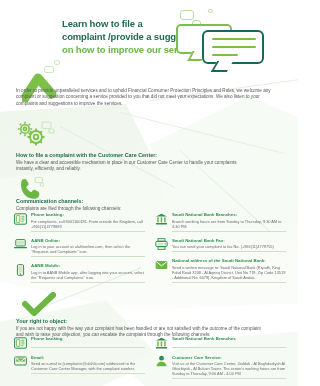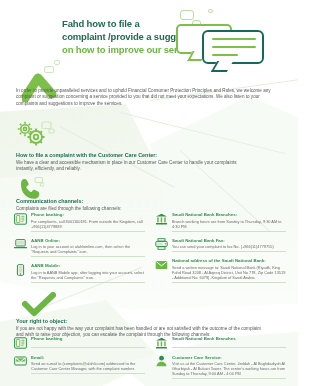--- a/index.html
+++ b/index.html
@@ -172,21 +172,21 @@
   <div class="hairline hair-1"></div>
   <div class="hairline hair-2"></div>
   <div class="hairline hair-3"></div>
   <div class="hairline hair-4"></div>
   <div class="hairline hair-5"></div>
   <div class="dotfield"></div>
 </div>
 
 <div class="header">
   <div class="headline">
-    <span class="l1">Fahd how to file a</span>
+    <span class="l1">Learn how to file a</span>
     <span class="l2">complaint /provide a suggestion</span>
     <span class="l3">on how to improve our services:</span>
   </div>
 
   <div class="bubbles">
     <div class="think th1"></div>
     <div class="think th2"></div>
     <div class="think th3"></div>
     <div class="bub-back"></div>
     <div class="bub-front"></div>

